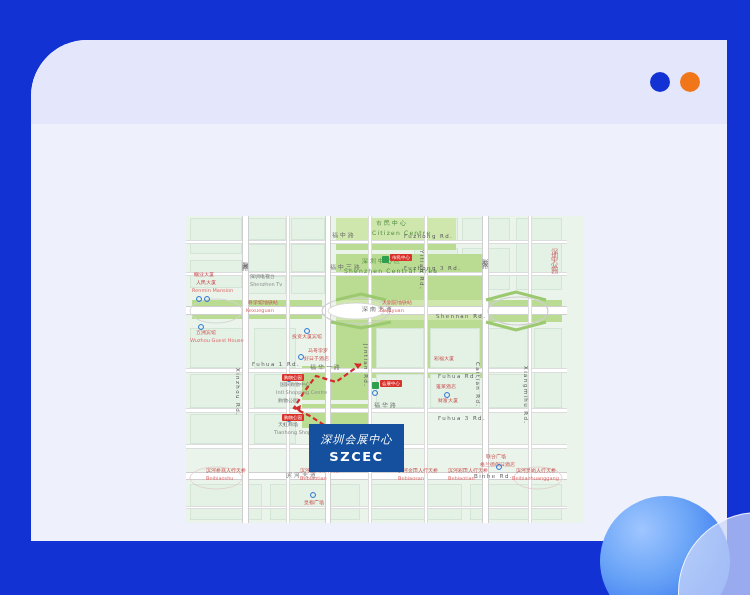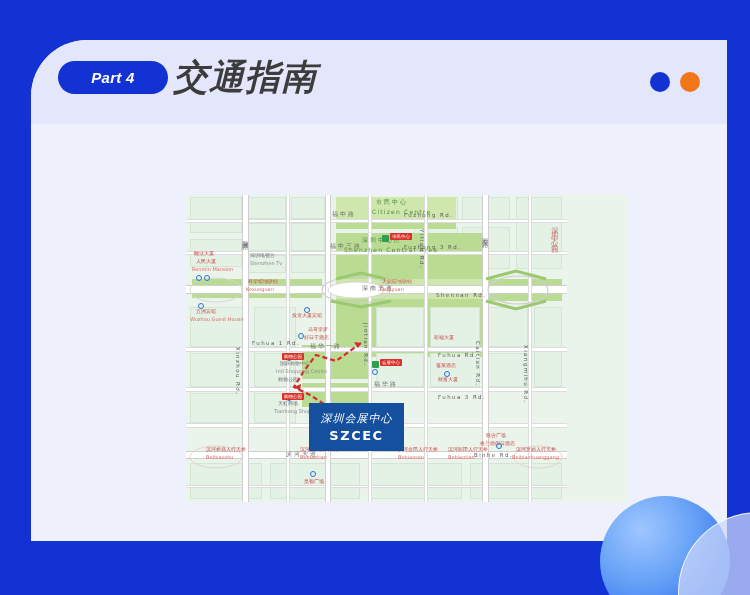--- a/index.html
+++ b/index.html
@@ -91,22 +91,22 @@
     text-align: center;
     font-size: 27px;
     color: #3c3c3c;
     letter-spacing: 1.5px;
     white-space: nowrap;
   }
 
   
   .map-wrap {
     position: absolute;
-    left: 155px; top: 155px;
-    width: 441px; height: 307px;
+    left: 155px; top: 176px;
+    width: 398px; height: 307px;
     background: #eaf4ea;
     overflow: hidden;
     font-family: "DejaVu Sans", sans-serif;
   }
   .map-canvas { position: absolute; inset: 0; }
 
   
   .blk { position: absolute; background: #e4f2e6; border: 1px solid #d3e6d6; }
   
   .park { position: absolute; background: #b9dc92; }
@@ -157,22 +157,20 @@
 </style>
 </head>
 <body>
 
 <div class="deco-sphere"></div>
 <div class="deco-sphere-2"></div>
 
 <div class="card">
 
   <div class="card-header">
-    <div class="part-badge">Part 4</div>
-    <div class="header-title">交通指南</div>
     <div class="header-dots">
       <span class="hdot blue"></span>
       <span class="hdot orange"></span>
     </div>
   </div>
 
 
   <div class="map-wrap">
     <div class="map-canvas">
 

